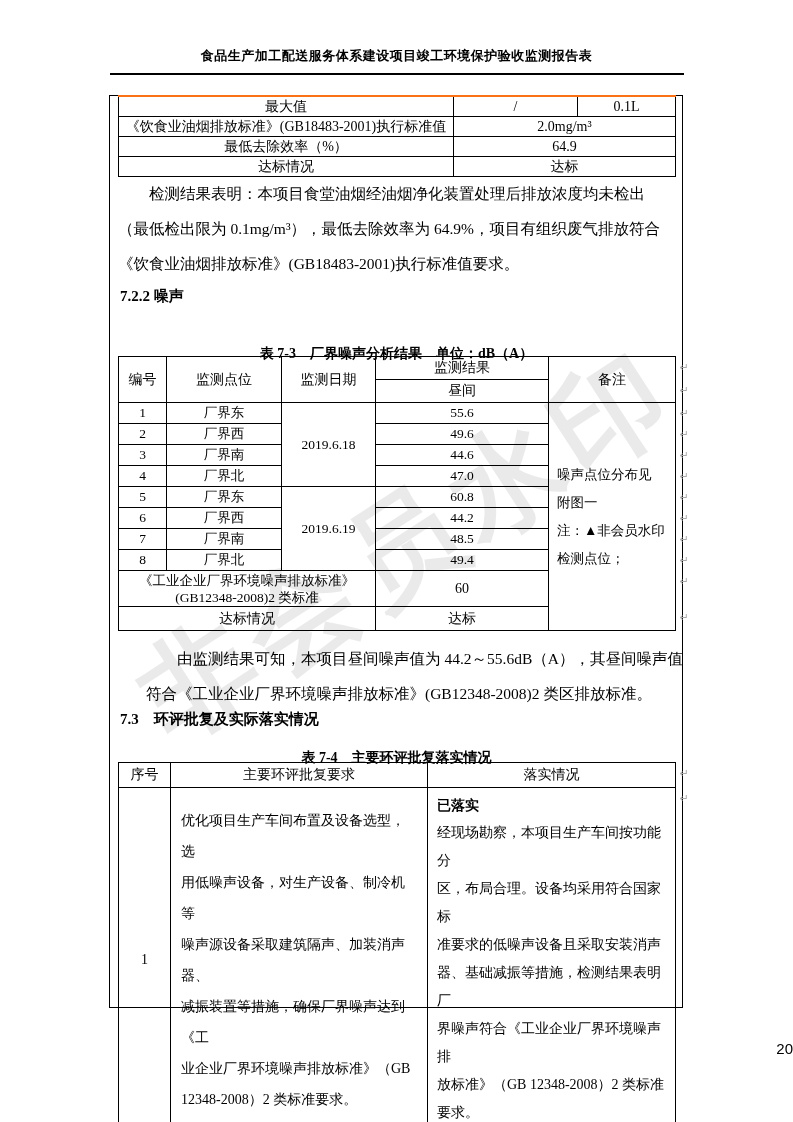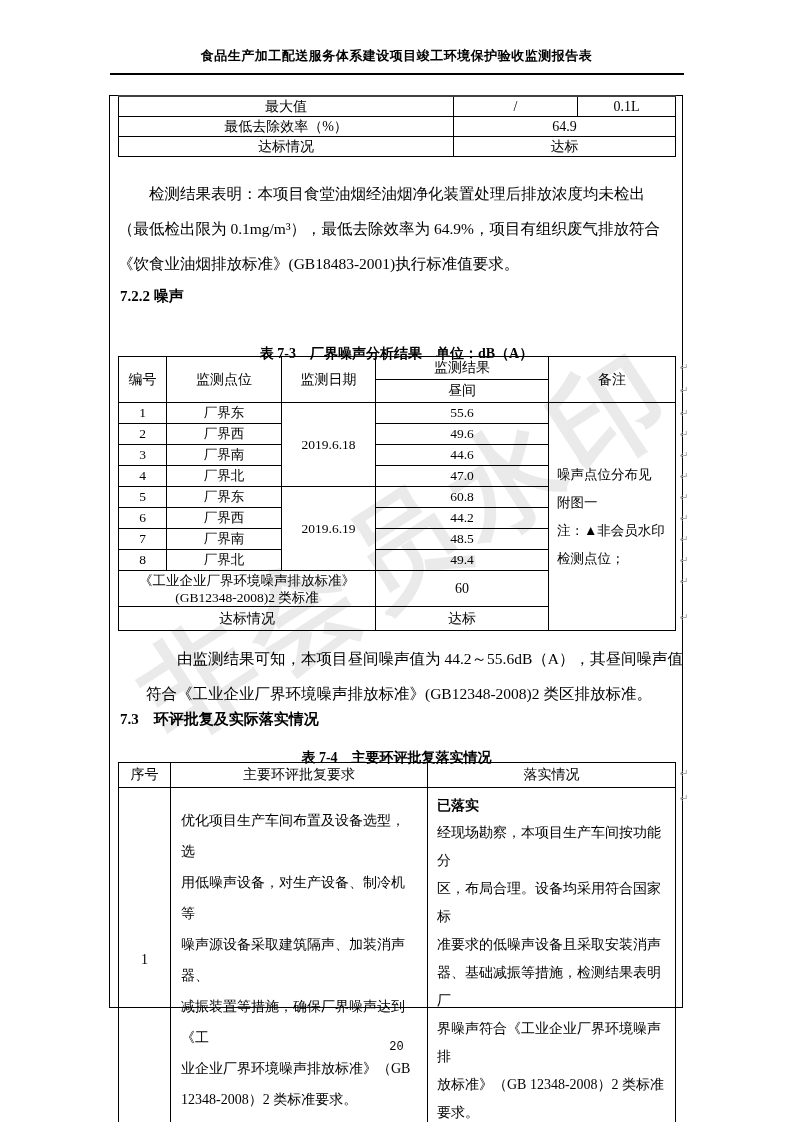--- a/index.html
+++ b/index.html
@@ -15,21 +15,21 @@
              font-size:112px;font-weight:bold;letter-spacing:10px;white-space:nowrap;
              color:#000;opacity:.08;z-index:0;font-family:"Liberation Sans",sans-serif;}
 
   .frame{position:absolute;left:109px;top:95px;width:572px;height:911px;
          border:1px solid #000;z-index:1;}
 
   table{border-collapse:collapse;table-layout:fixed;position:relative;z-index:2;}
   td{border:1px solid #000;overflow:hidden;}
 
   
-  .oil{position:absolute;left:118px;top:95px;width:557px;font-size:14px;border-top:2px solid #404040;}
+  .oil{position:absolute;left:118px;top:95px;width:557px;font-size:14px;border-top:2px solid #f97316;}
   .oil td{height:19px;text-align:center;padding:0;white-space:nowrap;}
 
   .para{position:absolute;left:118px;width:560px;font-size:15.5px;line-height:35px;
         white-space:pre;text-indent:2em;overflow:hidden;z-index:2;}
   #para-oil{top:176px;}
   #para-noise{top:641px;margin-left:28px;}
 
   .h2{position:absolute;left:120px;font-size:15px;font-weight:bold;z-index:2;white-space:nowrap;}
   #h-noise{top:287px;}
   #h-approval{top:710px;}
@@ -63,22 +63,22 @@
   .t74 td.no-cell{text-align:center;vertical-align:middle;}
   .t74 td.req-cell{text-align:left;vertical-align:middle;padding:0 10px;
                    white-space:pre-line;line-height:31px;font-size:14px;}
   .t74 td.impl-cell{text-align:left;vertical-align:top;padding:5px 9px;font-size:14px;}
   .impl-title{font-weight:bold;line-height:26px;}
   .impl-body{white-space:pre-line;line-height:28px;}
 
   .rmark{position:absolute;right:-14px;color:#aaa;font-size:11px;line-height:1;
          font-family:"DejaVu Sans",sans-serif;z-index:3;}
 
-  .pageno{position:absolute;top:1040px;left:0;width:100%;text-align:center;
-          font-size:12px;font-family:Liberation Mono, monospace;}
+  .pageno{position:absolute;top:1040px;left:0;width:100%;text-align:right;
+          font-size:15px;font-family:Liberation Sans, sans-serif;}
 </style>
 </head>
 <body>
 
 <div class="page">
 
   <div class="doc-title">食品生产加工配送服务体系建设项目竣工环境保护验收监测报告表</div>
   <div class="title-rule"></div>
 
   <div class="watermark">非会员水印</div>
@@ -89,20 +89,24 @@
     <colgroup>
         <col style="width:335px">
         <col style="width:124px">
         <col style="width:98px">
       </colgroup>
     <tbody>
         <tr>
       <td>最大值</td>
       <td>/</td>
       <td>0.1L</td>
+    </tr>
+    <tr>
+      <td>《饮食业油烟排放标准》(GB18483-2001)执行标准值</td>
+      <td colspan="2">2.0mg/m³</td>
     </tr>
     <tr>
       <td>最低去除效率（%）</td>
       <td colspan="2">64.9</td>
     </tr>
     <tr>
       <td>达标情况</td>
       <td colspan="2">达标</td>
     </tr>
   </tbody>

